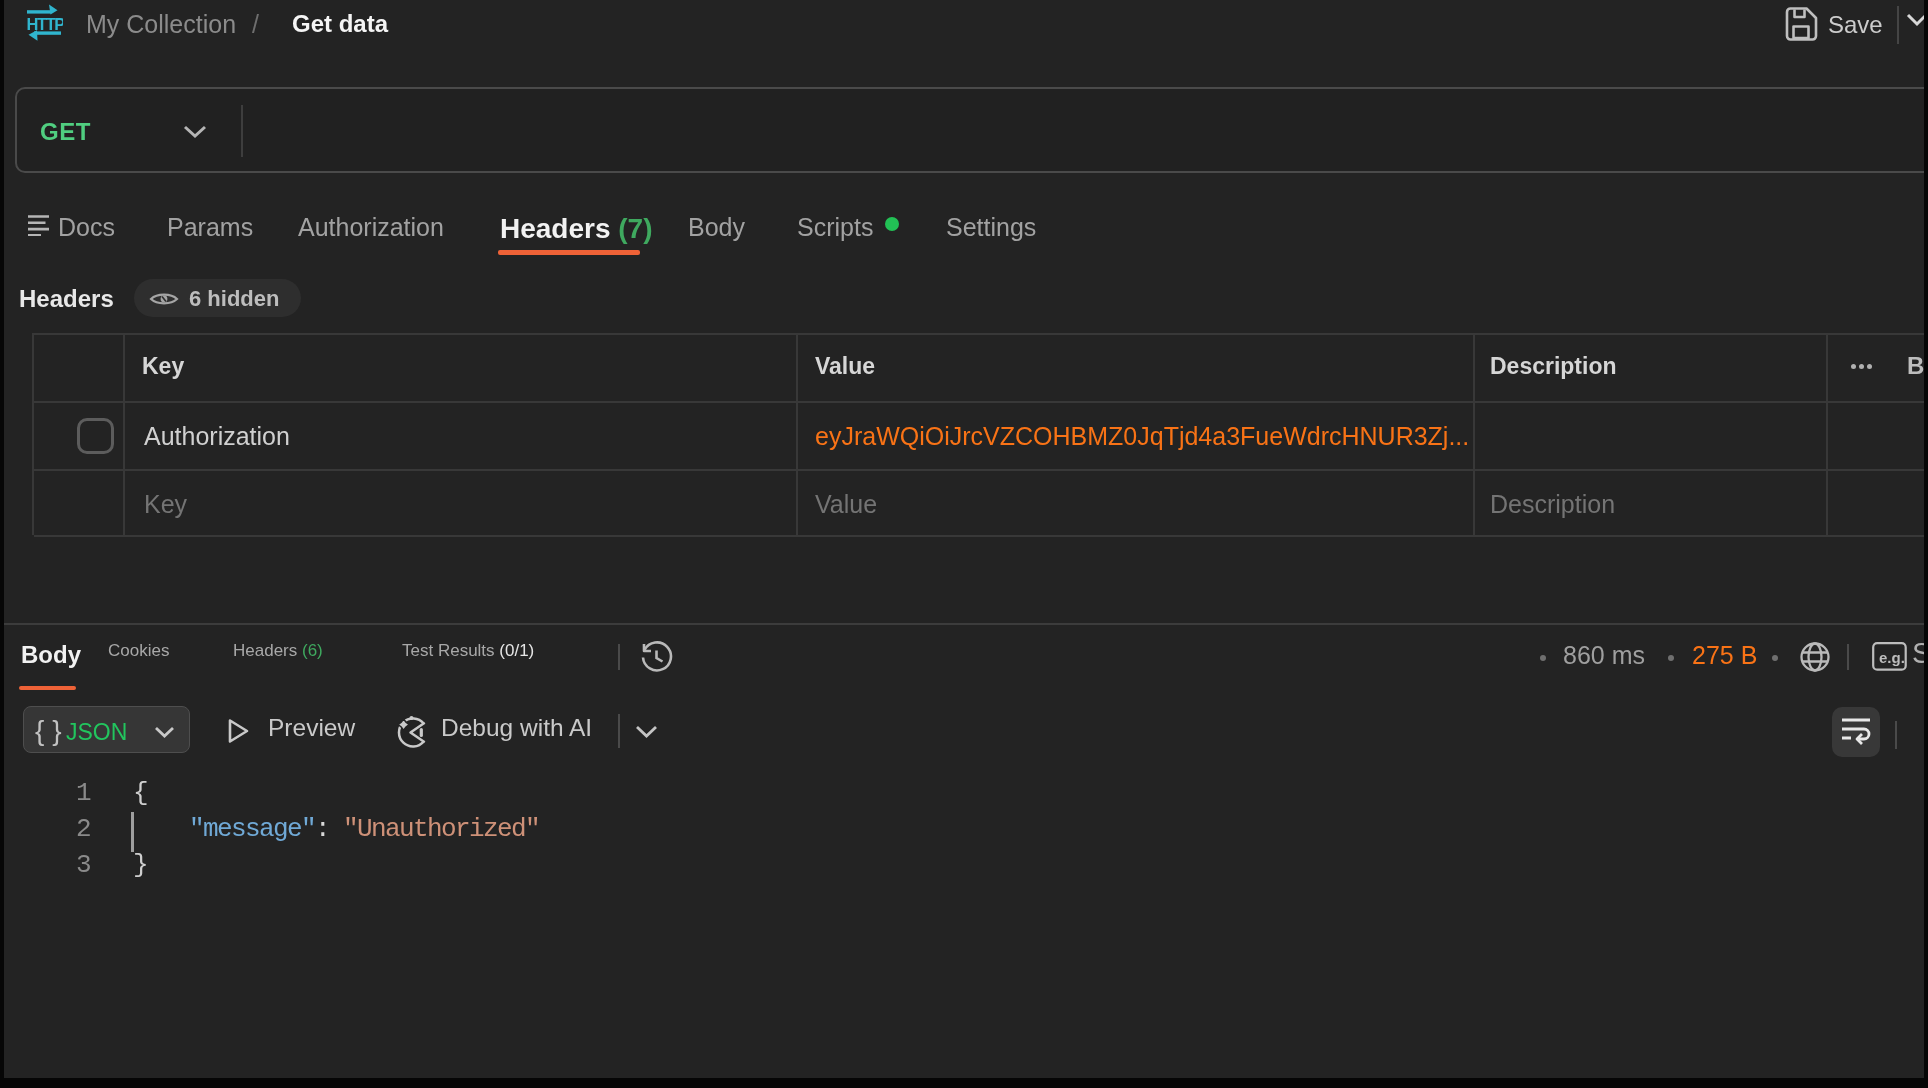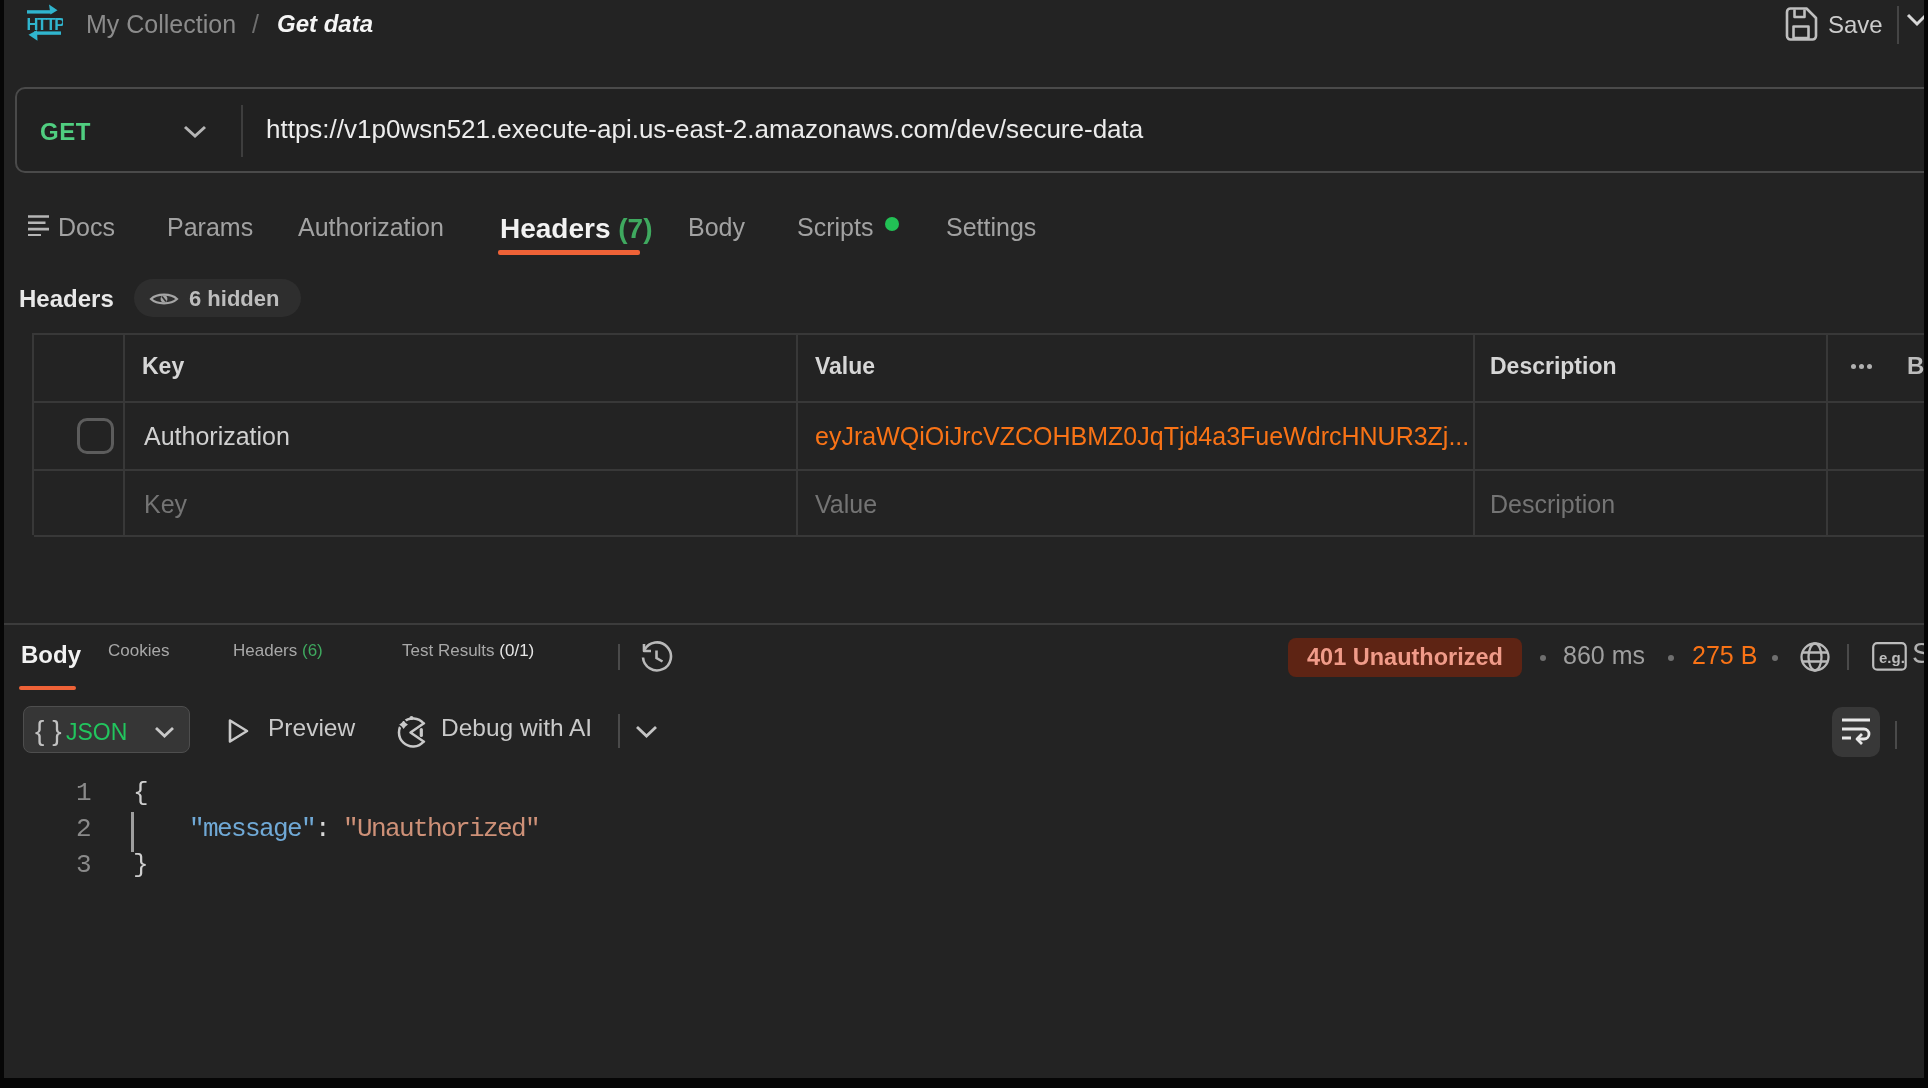--- a/index.html
+++ b/index.html
@@ -10,21 +10,21 @@
   #rstrip { left:1924px; top:0; width:4px; height:1088px; }
   #bstrip { left:0; top:1078px; width:1928px; height:10px; }
   #lstrip { position:absolute; left:0; top:0; width:4px; height:1088px; background:#060606; z-index:50; }
   .abs { position:absolute; }
   svg { display:block; }
 
   
   #crumb { position:absolute; left:0; top:0; width:100%; height:60px; }
   #crumb .mc { position:absolute; left:86px; top:10px; font-size:25px; color:#8b8b8b; }
   #crumb .sl { position:absolute; left:252px; top:10px; font-size:25px; color:#6e6e6e; }
-  #crumb .gd { position:absolute; left:277px; top:10px; font-size:24px; font-weight:bold; color:#f5f5f5;font-style:italic; }
+  #crumb .gd { position:absolute; left:292px; top:10px; font-size:24px; font-weight:bold; color:#f5f5f5; }
   #save-txt { position:absolute; left:1828px; top:11px; font-size:24px; color:#cccccc; }
   #save-sep { position:absolute; left:1897px; top:6px; width:2px; height:38px; background:#454545; }
 
   
   #urlbar { position:absolute; left:15px; top:87px; width:1975px; height:86px; border:2px solid #4a4a4a; border-radius:10px; background:#212121; }
   #urlbar .get { position:absolute; left:23px; top:29px; font-size:24px; font-weight:bold; color:#50ce80; letter-spacing:0.5px; }
   #urlbar .vsep { position:absolute; left:224px; top:16px; width:2px; height:52px; background:#3e3e3e; }
   #urlbar .url { position:absolute; left:249px; top:25px; font-size:26px; color:#ececec; }
 
   
@@ -104,21 +104,20 @@
         <path d="M2 2 l9 9 l9 -9"></path>
       </svg>
   </div>
 
   <div id="urlbar">
     <span class="get">GET</span>
     <svg class="abs" style="left:166px;top:36px" width="24" height="14" viewBox="0 0 24 14" fill="none" stroke="#b5b5b5" stroke-width="3">
         <path d="M2 2 l10 9 l10 -9"></path>
       </svg>
     <div class="vsep"></div>
-    <span class="url">https://v1p0wsn521.execute-api.us-east-2.amazonaws.com/dev/secure-data</span>
   </div>
 
   <div id="rtabs">
     <svg class="abs" style="left:27px;top:9px" width="24" height="22" viewBox="0 0 24 22" stroke="#b5b5b5" stroke-width="2.6" fill="none">
       <path d="M1 2.5 h21 M1 8.8 h17.5 M1 15.1 h21 M1 21.4 h13"></path>
     </svg>
     <span style="left:58px">Docs</span>
     <span style="left:167px">Params</span>
     <span style="left:298px">Authorization</span>
     <span style="left:500px;color:#f2f2f2;font-weight:bold;font-size:28px">Headers <span style="color:#3fa95f;font-weight:bold">(7)</span></span>
@@ -169,21 +168,20 @@
     <span class="t" style="left:108px">Cookies</span>
     <span class="t" style="left:233px">Headers <span style="color:#3fa95f">(6)</span></span>
     <span class="t" style="left:402px">Test Results <span style="color:#e5e5e5">(0/1)</span></span>
     <div class="abs" style="left:618px;top:14px;width:2px;height:26px;background:#4a4a4a"></div>
     <svg class="abs" style="left:640px;top:11px" width="33" height="33" viewBox="0 0 33 33" fill="none" stroke="#b9b9b9" stroke-width="2.6">
       <path d="M4.5 9 A 14 14 0 1 1 3 16.5"></path>
       <path d="M4 3 v7 h7" stroke-linejoin="round"></path>
       <path d="M16.5 9.5 v7.5 l6 3.5"></path>
     </svg>
     <div class="underline"></div>
-    <div id="badge"><span>401 Unauthorized</span></div>
     <div class="dotsep" style="left:1540px"></div>
     <span class="t" style="left:1563px;color:#9f9f9f;font-size:25px">860 ms</span>
     <div class="dotsep" style="left:1668px"></div>
     <span class="t" style="left:1692px;color:#f97316;font-size:25px">275 B</span>
     <div class="dotsep" style="left:1772px"></div>
     <svg class="abs" style="left:1799px;top:11px" width="32" height="32" viewBox="0 0 32 32" fill="none" stroke="#b9b9b9" stroke-width="2.3">
       <circle cx="16" cy="16" r="13.5"></circle>
       <ellipse cx="16" cy="16" rx="6.5" ry="13.5"></ellipse>
       <path d="M3.5 11.5 h25 M3.5 20.5 h25"></path>
     </svg>

